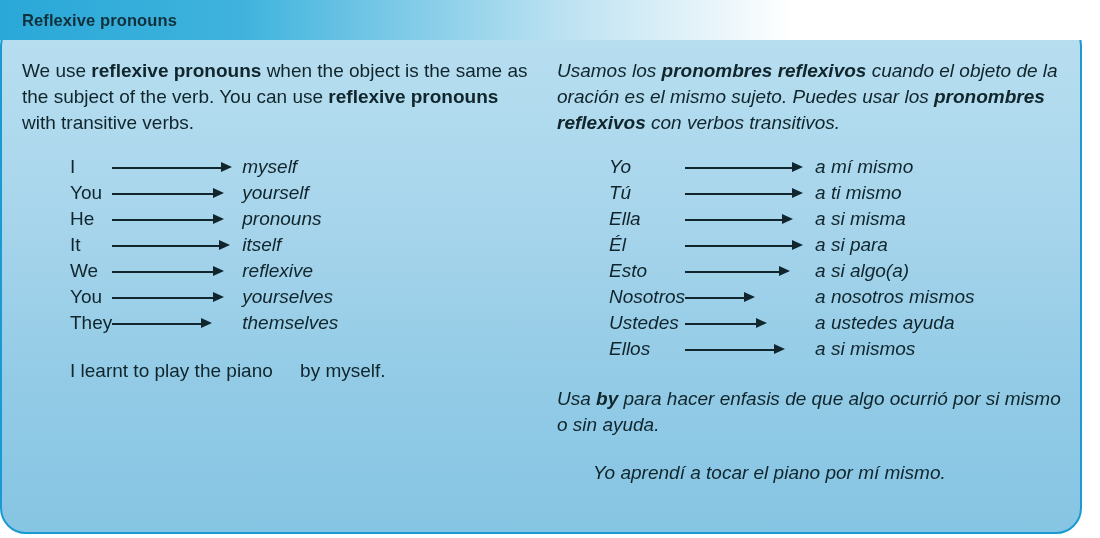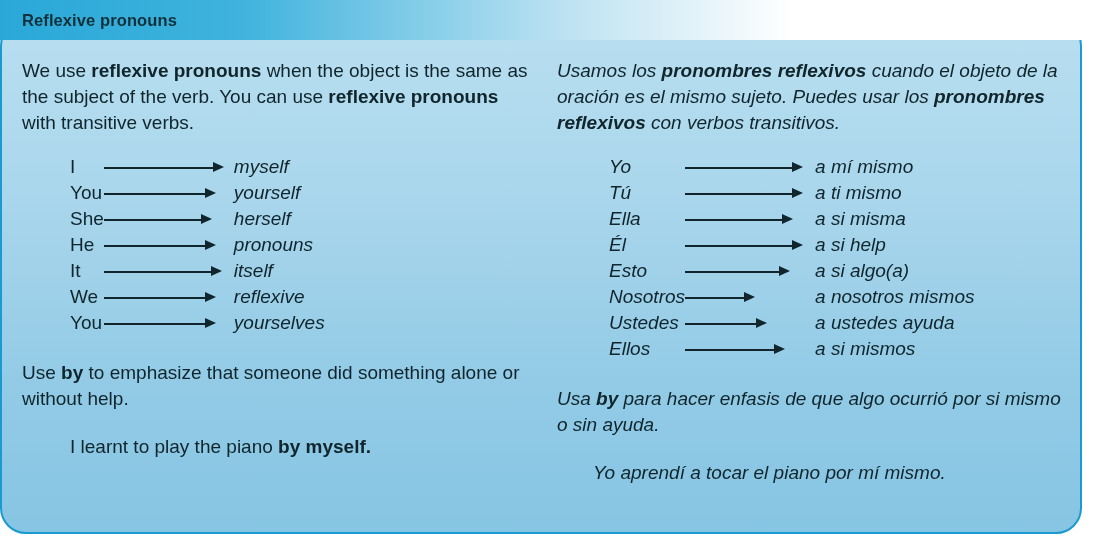--- a/index.html
+++ b/index.html
@@ -120,21 +120,21 @@
 
   .para-by { margin-top: 24px; }
 
   .example {
     margin-top: 24px;
     font-size: 19px;
     color: #10252c;
   }
   #col-left .example { margin-left: 48px; }
   #col-right .example { margin-left: 36px; }
-  .example b { font-weight: bold; }
+  .example b { font-weight: normal; margin-left: 22px; }
 </style>
 </head>
 <body>
 
 <div id="card">
 
   <div id="panel">
 
     <div class="col" id="col-left">
       <div class="para">We use <b>reflexive pronouns</b> when the object is the same as the subject of the verb. You can use <b>reflexive pronouns</b> with transitive verbs.</div>
@@ -154,30 +154,20 @@
               <td class="cell-src">You</td>
               <td class="cell-arrow">
                 <span class="arrow">
                   <span class="shaft" style="width:102px"></span>
                   <span class="head" style="left:101px"></span>
                 </span>
               </td>
               <td class="cell-dst">yourself</td>
             </tr>
             <tr>
-              <td class="cell-src">She</td>
-              <td class="cell-arrow">
-                <span class="arrow">
-                  <span class="shaft" style="width:98px"></span>
-                  <span class="head" style="left:97px"></span>
-                </span>
-              </td>
-              <td class="cell-dst">herself</td>
-            </tr>
-            <tr>
               <td class="cell-src">He</td>
               <td class="cell-arrow">
                 <span class="arrow">
                   <span class="shaft" style="width:102px"></span>
                   <span class="head" style="left:101px"></span>
                 </span>
               </td>
               <td class="cell-dst">pronouns</td>
             </tr>
             <tr>
@@ -203,23 +193,32 @@
             <tr>
               <td class="cell-src">You</td>
               <td class="cell-arrow">
                 <span class="arrow">
                   <span class="shaft" style="width:102px"></span>
                   <span class="head" style="left:101px"></span>
                 </span>
               </td>
               <td class="cell-dst">yourselves</td>
             </tr>
+            <tr>
+              <td class="cell-src">They</td>
+              <td class="cell-arrow">
+                <span class="arrow">
+                  <span class="shaft" style="width:90px"></span>
+                  <span class="head" style="left:89px"></span>
+                </span>
+              </td>
+              <td class="cell-dst">themselves</td>
+            </tr>
           </tbody>
         </table>
-      <div class="para para-by">Use <b>by</b> to emphasize that someone did something alone or without help.</div>
       <div class="example">I learnt to play the piano <b>by myself.</b></div>
     </div>
 
     <div class="col" id="col-right">
       <div class="para">Usamos los <b>pronombres reflexivos</b> cuando el objeto de la oración es el mismo sujeto. Puedes usar los <b>pronombres reflexivos</b> con verbos transitivos.</div>
       <table class="pron-table">
           <tbody>
             <tr>
               <td class="cell-src">Yo</td>
               <td class="cell-arrow">
@@ -251,21 +250,21 @@
               <td class="cell-dst">a si misma</td>
             </tr>
             <tr>
               <td class="cell-src">Él</td>
               <td class="cell-arrow">
                 <span class="arrow">
                   <span class="shaft" style="width:108px"></span>
                   <span class="head" style="left:107px"></span>
                 </span>
               </td>
-              <td class="cell-dst">a si help</td>
+              <td class="cell-dst">a si para</td>
             </tr>
             <tr>
               <td class="cell-src">Esto</td>
               <td class="cell-arrow">
                 <span class="arrow">
                   <span class="shaft" style="width:95px"></span>
                   <span class="head" style="left:94px"></span>
                 </span>
               </td>
               <td class="cell-dst">a si algo(a)</td>

